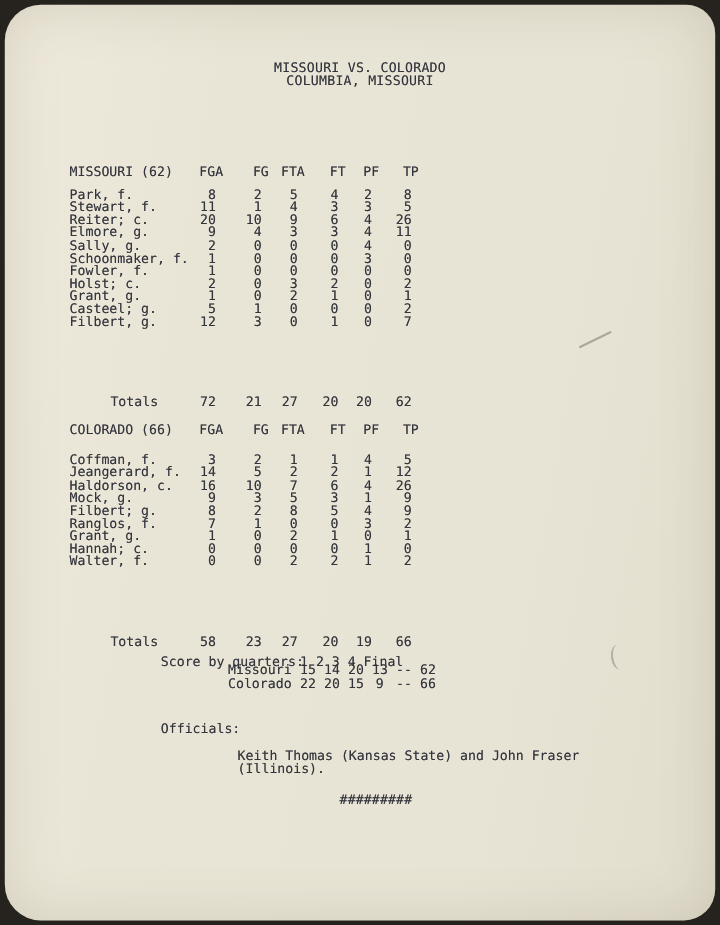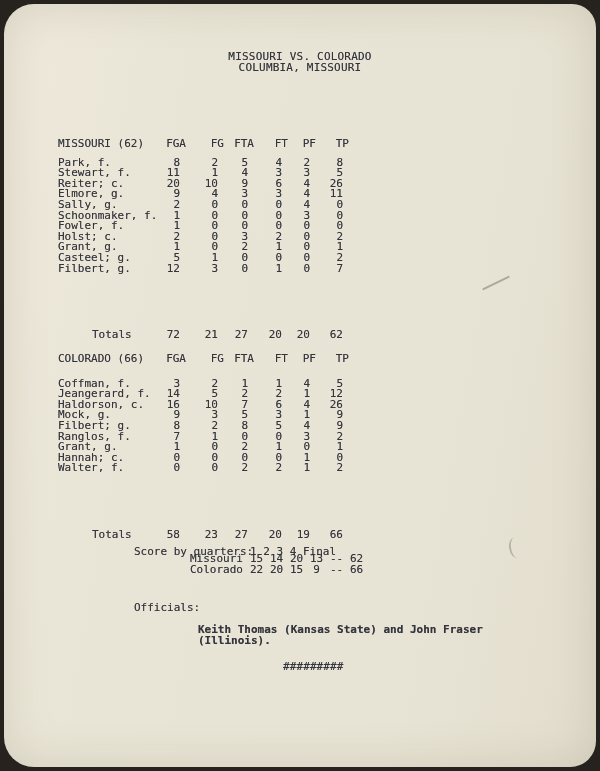--- a/index.html
+++ b/index.html
@@ -48,21 +48,21 @@
   .q-row {
     display: grid;
     grid-template-columns: 60px 20px 20px 20px 20px 20px 40px;
     padding-left: 186px;
     line-height: 11px;
     white-space: pre;
   }
   .q-cell { text-align: center; padding-right: 7px; }
 
   .officials-label { position: absolute; left: 130px; }
-  .officials-names { position: absolute; left: 194px; line-height: 11.3px; font-weight: bold; }
+  .officials-names { position: absolute; left: 194px; line-height: 11.3px; }
   .hash-mark { position: absolute; left: 279px; letter-spacing: 0.1px; }
 
   
   .pencil-slash {
     position: absolute; left: 477px; top: 278px;
     width: 30px; height: 2px;
     background: #a39d8f;
     border-radius: 2px;
     transform: rotate(-26deg);
     opacity: 0.85;

